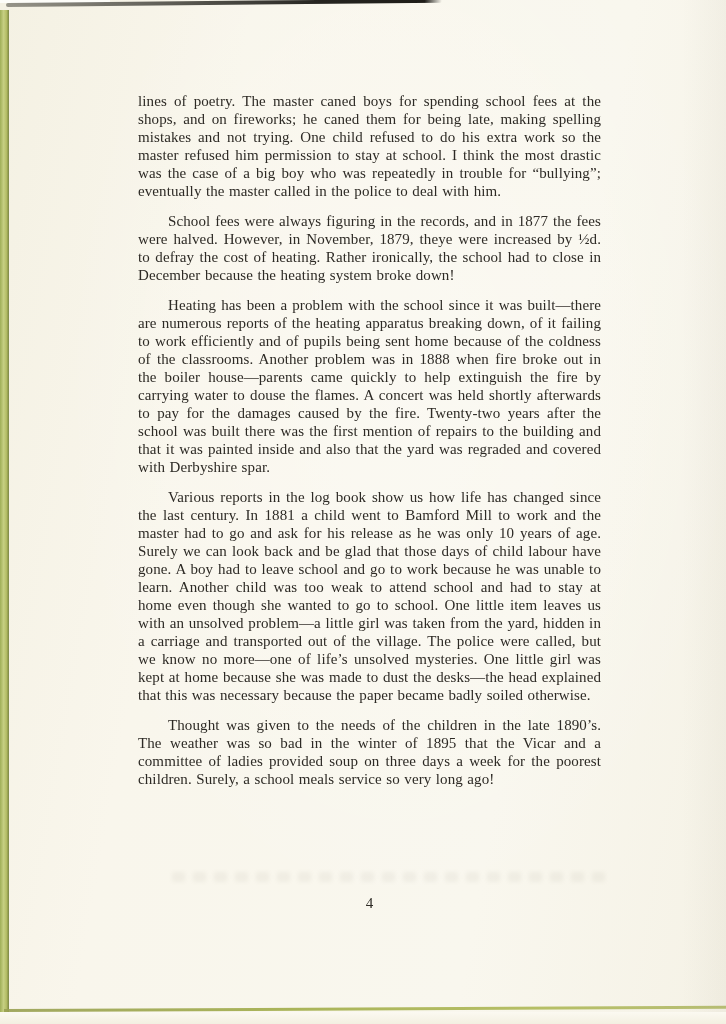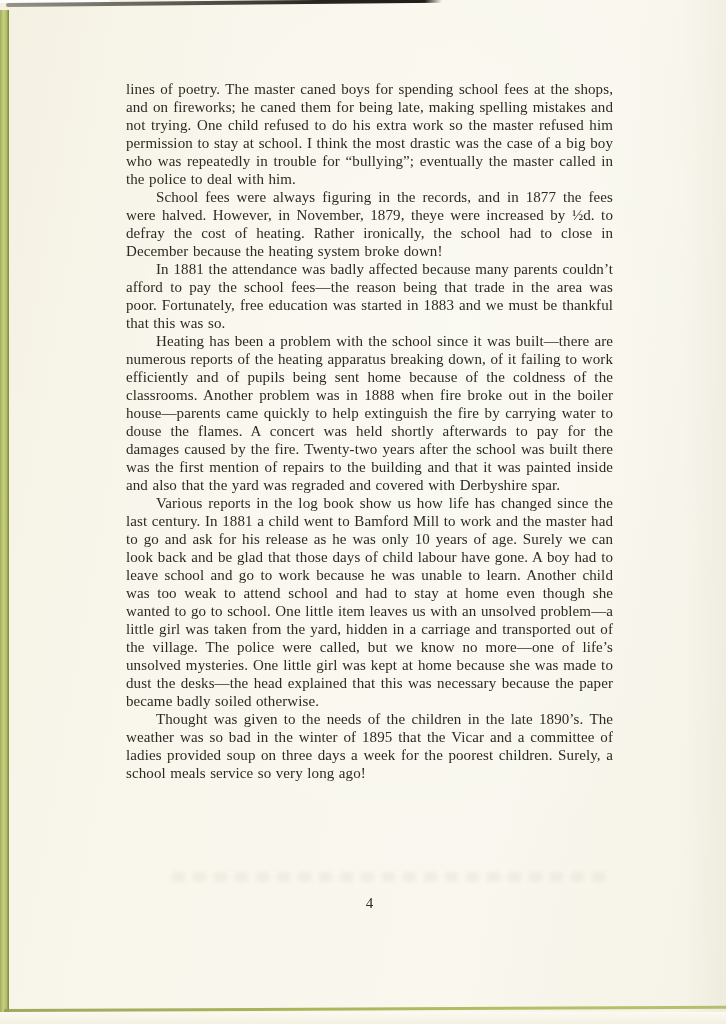--- a/index.html
+++ b/index.html
@@ -90,21 +90,21 @@
     top: 80px;
     width: 487px;
     font-size: 15px;
     line-height: 18px;
     color: #2d2a25;
     text-align: justify;
     word-spacing: 0.6px;
     letter-spacing: 0.1px;
   }
   .text-block p {
-    margin: 0;
+    margin: 12px;
   }
   .text-block p.ind {
     text-indent: 30px;
   }
   
   .ghost {
     position: absolute;
     left: 172px;
     top: 872px;
     width: 438px;
@@ -135,21 +135,20 @@
 
   <div class="top-corner-light"></div>
   <div class="top-shadow"></div>
   <div class="cover-edge"></div>
   <div class="below-edge"></div>
   <div class="bottom-edge"></div>
 
   <div class="text-block">
     <p>lines of poetry. The master caned boys for spending school fees at the shops, and on fireworks; he caned them for being late, making spelling mistakes and not trying. One child refused to do his extra work so the master refused him permission to stay at school. I think the most drastic was the case of a big boy who was repeatedly in trouble for “bullying”; eventually the master called in the police to deal with him.</p>
     <p class="ind">School fees were always figuring in the records, and in 1877 the fees were halved. However, in November, 1879, theye were increased by ½d. to defray the cost of heating. Rather ironically, the school had to close in December because the heating system broke down!</p>
-    <p class="ind">In 1881 the attendance was badly affected because many parents couldn’t afford to pay the school fees—the reason being that trade in the area was poor. Fortunately, free education was started in 1883 and we must be thankful that this was so.</p>
     <p class="ind">Heating has been a problem with the school since it was built—there are numerous reports of the heating apparatus breaking down, of it failing to work efficiently and of pupils being sent home because of the coldness of the classrooms. Another problem was in 1888 when fire broke out in the boiler house—parents came quickly to help extinguish the fire by carrying water to douse the flames. A concert was held shortly afterwards to pay for the damages caused by the fire. Twenty-two years after the school was built there was the first mention of repairs to the building and that it was painted inside and also that the yard was regraded and covered with Derbyshire spar.</p>
     <p class="ind">Various reports in the log book show us how life has changed since the last century. In 1881 a child went to Bamford Mill to work and the master had to go and ask for his release as he was only 10 years of age. Surely we can look back and be glad that those days of child labour have gone. A boy had to leave school and go to work because he was unable to learn. Another child was too weak to attend school and had to stay at home even though she wanted to go to school. One little item leaves us with an unsolved problem—a little girl was taken from the yard, hidden in a carriage and transported out of the village. The police were called, but we know no more—one of life’s unsolved mysteries. One little girl was kept at home because she was made to dust the desks—the head explained that this was necessary because the paper became badly soiled otherwise.</p>
     <p class="ind">Thought was given to the needs of the children in the late 1890’s. The weather was so bad in the winter of 1895 that the Vicar and a committee of ladies provided soup on three days a week for the poorest children. Surely, a school meals service so very long ago!</p>
   </div>
 
   <div class="ghost"></div>
 
   <div class="page-number">4</div>
 
 </div>

